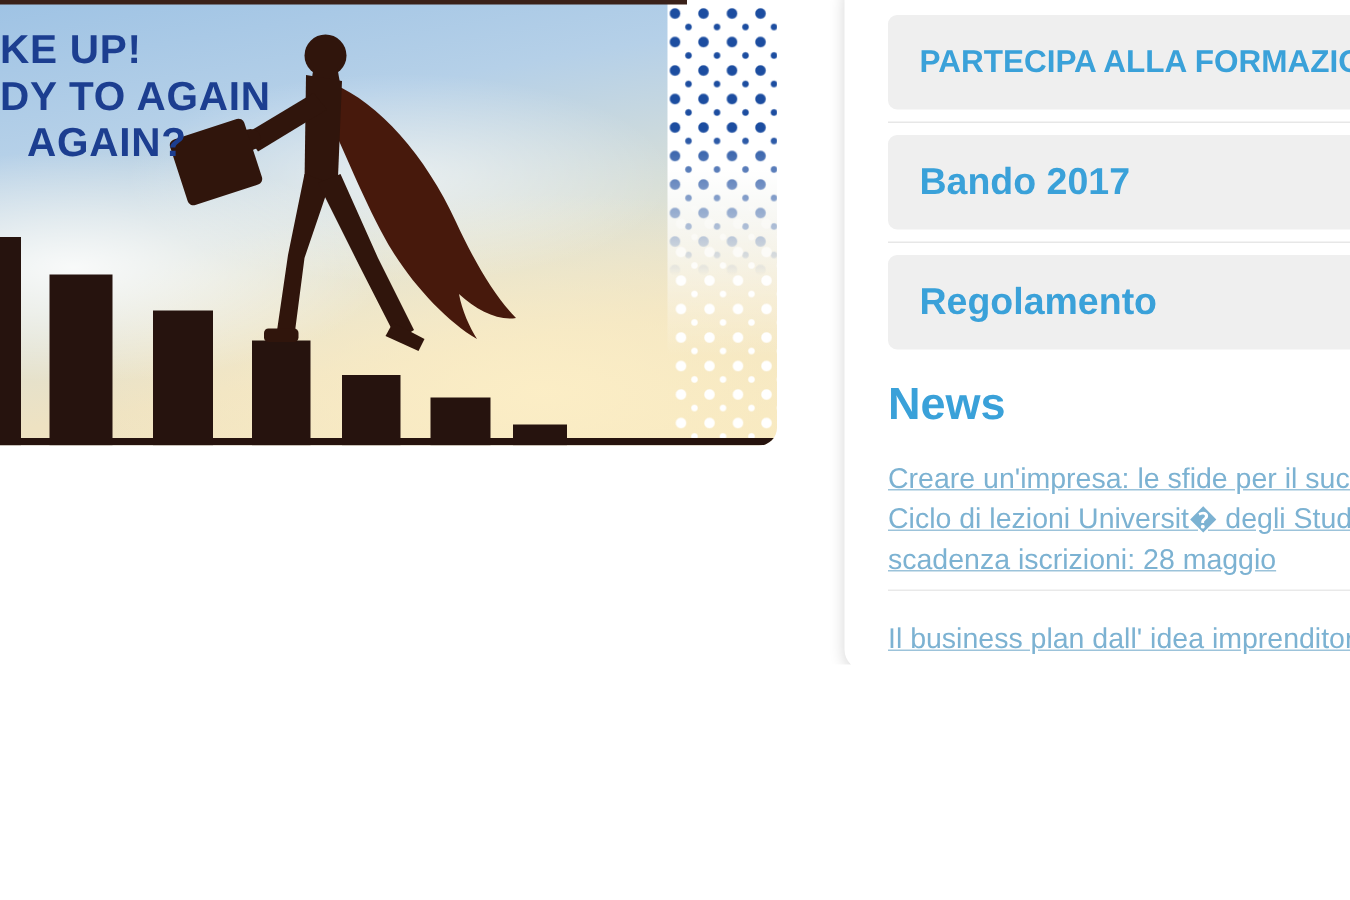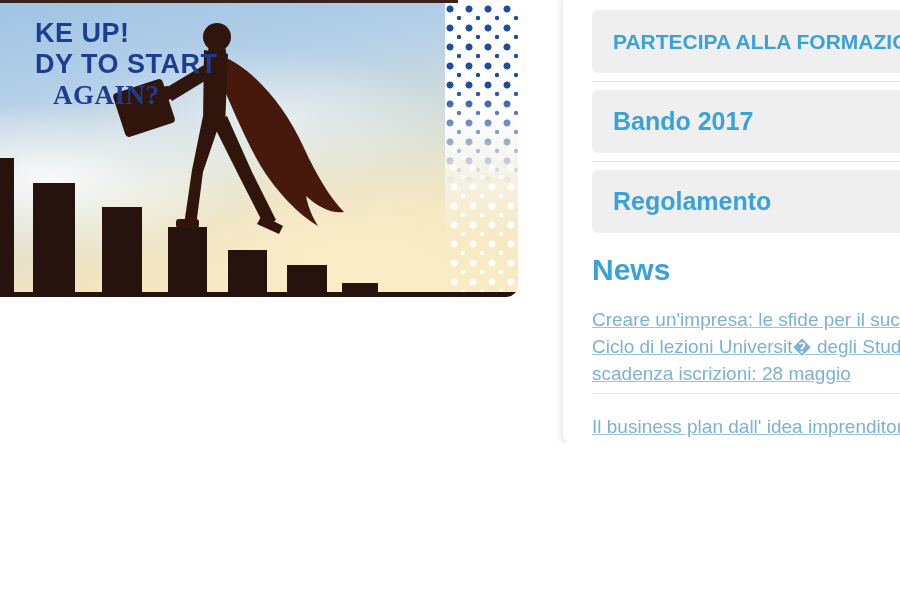--- a/index.html
+++ b/index.html
@@ -29,22 +29,22 @@
   .dots-white{position:absolute;left:4px;top:42%;width:100%;height:58%;
     background-image:
       radial-gradient(circle at 5px 5px,#ffffff 3.1px,rgba(255,255,255,0) 3.9px),
       radial-gradient(circle at 14px 14px,#ffffff 1.8px,rgba(255,255,255,0) 2.6px);
     background-size:19px 19px;
     -webkit-mask-image:linear-gradient(180deg,transparent 0%,#000 38%);
     mask-image:linear-gradient(180deg,transparent 0%,#000 38%);}
   .hero-svg{position:absolute;left:40px;top:0;}
   .hero-headline{position:absolute;left:40px;top:18px;width:230px;
     font-size:27px;line-height:31px;font-weight:bold;color:#1c3e90;letter-spacing:.5px;}
-  .hero-headline span{display:block;padding-left:35px;}
-  .hero-headline .ln3{margin-left:18px;font-family:Liberation Serif, serif;}
+  .hero-headline span{display:block;}
+  .hero-headline .ln3{margin-left:18px;}
   
   .sidebar-card{
     position:absolute;left:563px;top:-14px;width:375px;height:461px;
     background:#fff;border-radius:14px;box-shadow:0 2px 10px rgba(0,0,0,.16);
     padding:24px 0 0 29px;box-sizing:border-box;overflow:hidden;
   }
   .side-btn{display:flex;align-items:center;width:346px;height:63px;
     background:#efefef;border-radius:6px;padding-left:21px;box-sizing:border-box;
     text-decoration:none;font-weight:bold;color:#3aa1d9;cursor:pointer;}
   .side-btn.small{font-size:21px;}
@@ -95,21 +95,21 @@
           <rect x="118" y="85" width="52" height="46" rx="4"></rect>
         </g>
       <polygon points="203,116 220,122 203,172 196,226 184,225 192,170"></polygon>
       <rect x="176" y="219" width="23" height="9" rx="3"></rect>
       <polygon points="212,122 227,116 252,172 276,220 265,227 240,178"></polygon>
       <polygon points="262,215 283,226 279,234 257,224"></polygon>
     </g>
   </svg>
   <div class="hero-headline">
     <span class="ln1">KE UP!</span>
-    <span class="ln2">DY TO START</span>
+    <span class="ln2">DY TO AGAIN</span>
     <span class="ln3">AGAIN?</span>
   </div>
 </div>
 
 <aside class="sidebar-card">
   <a class="side-btn small">
     <span>PARTECIPA ALLA FORMAZIONE</span>
   </a>
   <hr class="btn-divider">
   <a class="side-btn big">

